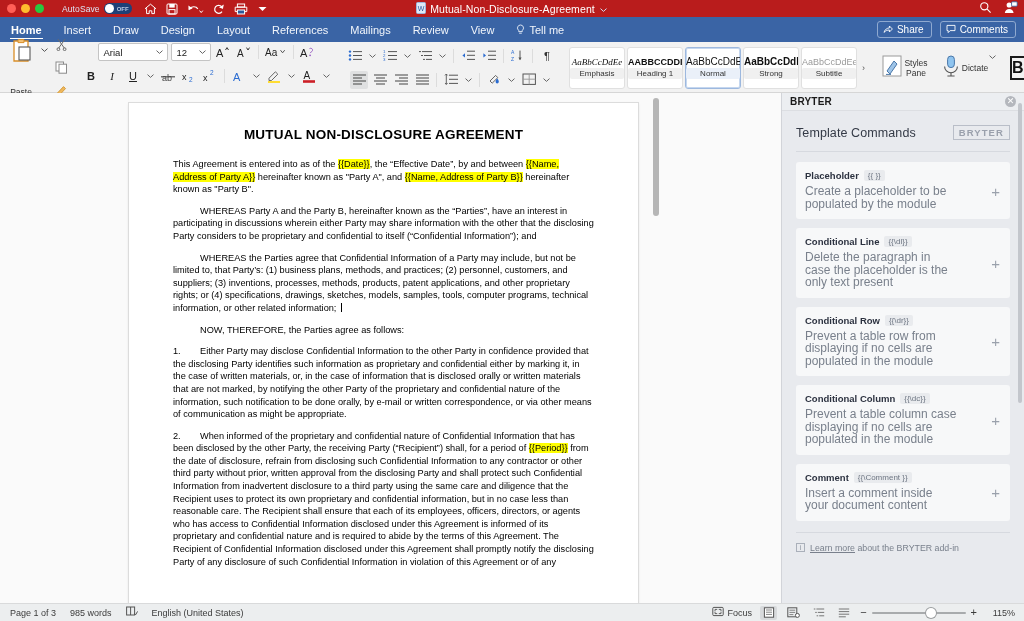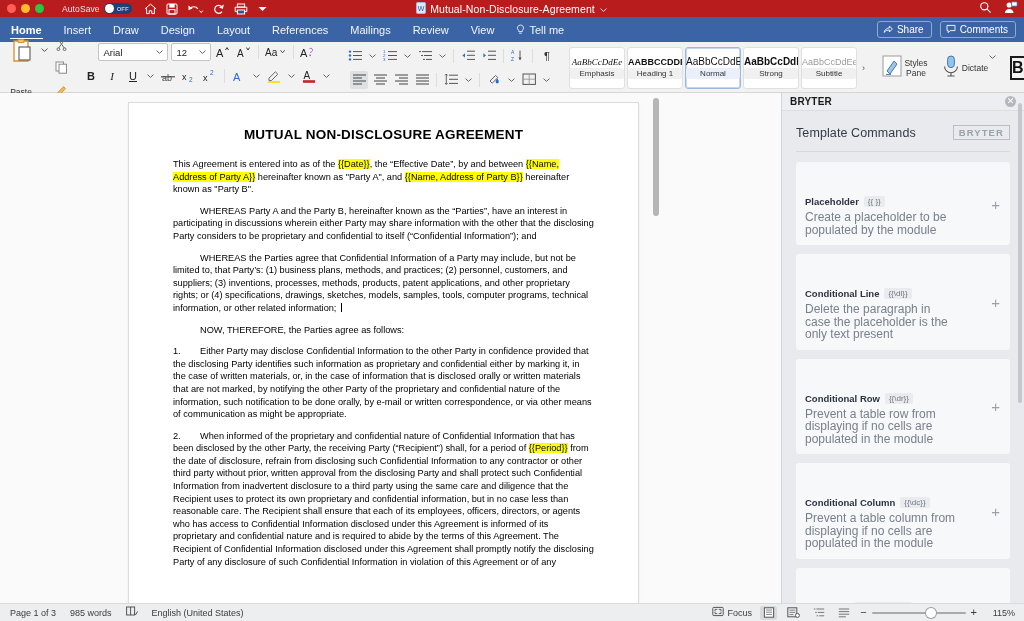--- a/index.html
+++ b/index.html
@@ -194,21 +194,21 @@
   #pane-title { font-size: 12.5px; color: #343a46; letter-spacing: .1px; }
   #pane-logo {
     border: 1px solid #b9bec8; color: #9aa0ac; font-size: 9.5px; letter-spacing: 1.1px;
     padding: 1px 5px; font-weight: bold;
   }
   .divider { height: 1px; background: #d6d9df; margin: 11px 0 10px 0; }
   .cmd-card {
     background: #f7f8f9; border-radius: 3px; padding: 8px 9px 9px 9px;
     margin-bottom: 9px; position: relative;
   }
-  .cmd-head { display: flex; align-items: center; gap: 5px; margin-bottom: 4px; margin-top: 26px;}
+  .cmd-head { display: flex; align-items: center; gap: 5px; margin-bottom: 4px;}
   .cmd-name { font-size: 9.5px; font-weight: bold; color: #2c3240; }
   .cmd-tag {
     font-size: 8px; color: #6e7683; background: #e9ebee; border-radius: 2px;
     padding: 1px 4px; font-family: "Liberation Sans", sans-serif;
   }
   .cmd-desc { font-size: 12px; line-height: 12.5px; color: #79808c; width: 152px; }
   .cmd-plus {
     position: absolute; right: 10px; top: 50%; transform: translateY(-50%);
     color: #9aa1ac; font-size: 15px; line-height: 1; font-weight: 300;
   }
@@ -795,21 +795,21 @@
         </div>
         <div class="cmd-desc">Prevent a table row from displaying if no cells are populated in the module</div>
         <span class="cmd-plus">+</span>
       </div>
 
       <div class="cmd-card">
         <div class="cmd-head">
           <span class="cmd-name">Conditional Column</span>
           <span class="cmd-tag">{{\dc}}</span>
         </div>
-        <div class="cmd-desc">Prevent a table column from displaying if no cells are populated in the module</div>
+        <div class="cmd-desc">Prevent a table column case displaying if no cells are populated in the module</div>
         <span class="cmd-plus">+</span>
       </div>
 
       <div class="cmd-card">
         <div class="cmd-head">
           <span class="cmd-name">Comment</span>
           <span class="cmd-tag">{{\Comment }}</span>
         </div>
         <div class="cmd-desc">Insert a comment inside your document content</div>
         <span class="cmd-plus">+</span>

